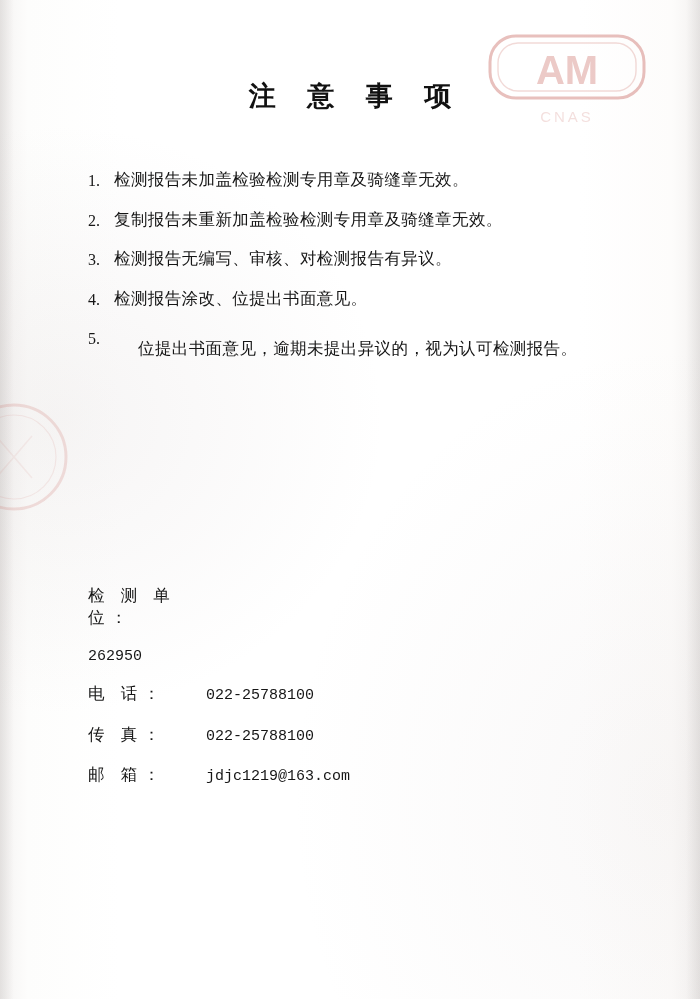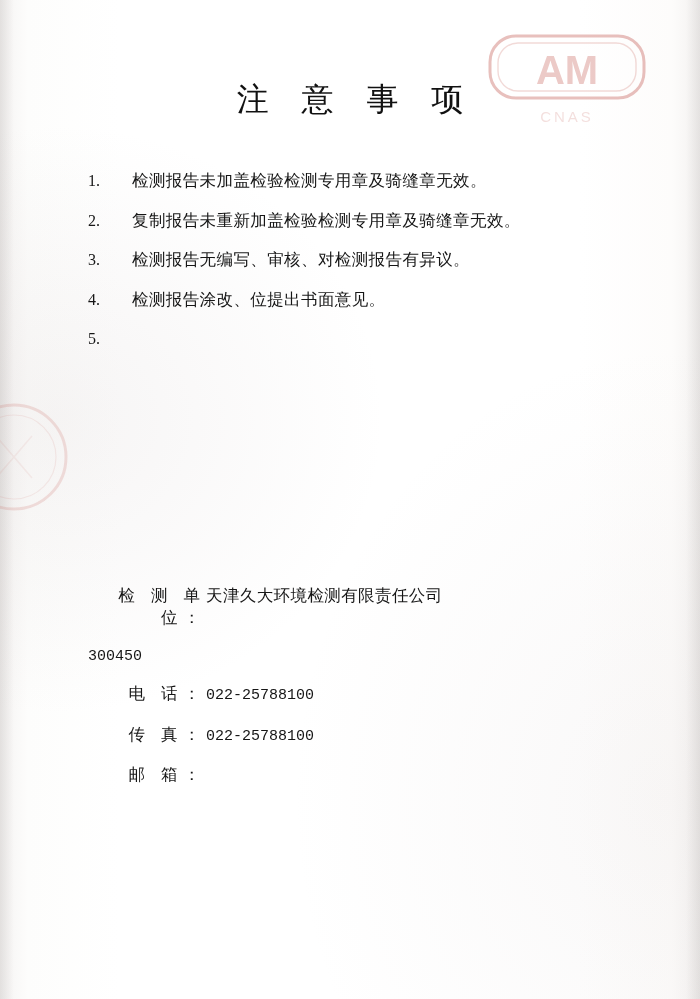--- a/index.html
+++ b/index.html
@@ -58,22 +58,22 @@
   }
 
   
   .title {
     position: absolute;
     top: 78px;
     left: 0;
     width: 700px;
     text-align: center;
     font-family: "Liberation Sans", sans-serif;
-    font-weight: normal;
-    font-size: 32px;
+    font-weight: bold;
+    font-size: 27px;
     letter-spacing: 12px;
     text-indent: 12px;
     color: #111;
   }
 
   
   .notices {
     position: absolute;
     top: 168px;
     left: 88px;
@@ -89,23 +89,22 @@
   }
   .notice-num {
     width: 26px;
     flex: 0 0 26px;
     font-family: "Liberation Serif", serif;
     font-size: 16px;
     padding-top: 1px;
   }
   .notice-text {
     flex: 1 1 auto;
-    font-family: Liberation Sans, sans-serif;
+    font-family: Liberation Serif, serif;
     letter-spacing: 0.4px;
-    margin-left: 18px;
   }
   .notice-text .cont {
     display: block;
     text-indent: 24px;
     margin-top: 11px;
   }
 
   
   .contact {
     position: absolute;
@@ -117,21 +116,20 @@
     display: flex;
     align-items: baseline;
     margin-bottom: 18.5px;
     font-size: 16.5px;
     color: #161616;
   }
   .contact-label {
     flex: 0 0 118px;
     letter-spacing: 6px;
     font-family: "Liberation Serif", serif;
-    text-align: right;
   }
   .contact-value {
     flex: 1 1 auto;
     letter-spacing: 0.4px;
   }
   .contact-value.mono {
     font-family: "Liberation Mono", monospace;
     font-size: 15px;
     letter-spacing: 0;
   }
@@ -183,46 +181,47 @@
     </div>
 
     <div class="notice">
       <span class="notice-num">4.</span>
       <span class="notice-text">检测报告涂改、位提出书面意见。</span>
     </div>
 
     <div class="notice">
       <span class="notice-num">5.</span>
       <span class="notice-text">
+        <span class="cont">位提出书面意见，逾期未提出异议的，视为认可检测报告。</span>
       </span>
     </div>
 
   </div>
 
   <div class="contact">
 
     <div class="contact-row">
       <span class="contact-label">检 测 单 位：</span>
-      <span class="contact-value">天津久大环境检测有限责任公司</span>
-    </div>
-
-
-    <div class="contact-row">
-      <span class="contact-value mono">300450</span>
+    </div>
+
+
+    <div class="contact-row">
+      <span class="contact-value mono">262950</span>
     </div>
 
     <div class="contact-row">
       <span class="contact-label">电        话：</span>
       <span class="contact-value mono">022-25788100</span>
     </div>
 
     <div class="contact-row">
       <span class="contact-label">传        真：</span>
       <span class="contact-value mono">022-25788100</span>
     </div>
 
     <div class="contact-row">
       <span class="contact-label">邮        箱：</span>
+      <span class="contact-value mono">jdjc1219@163.com</span>
     </div>
 
   </div>
 
 </div>
 
 </body></html>

